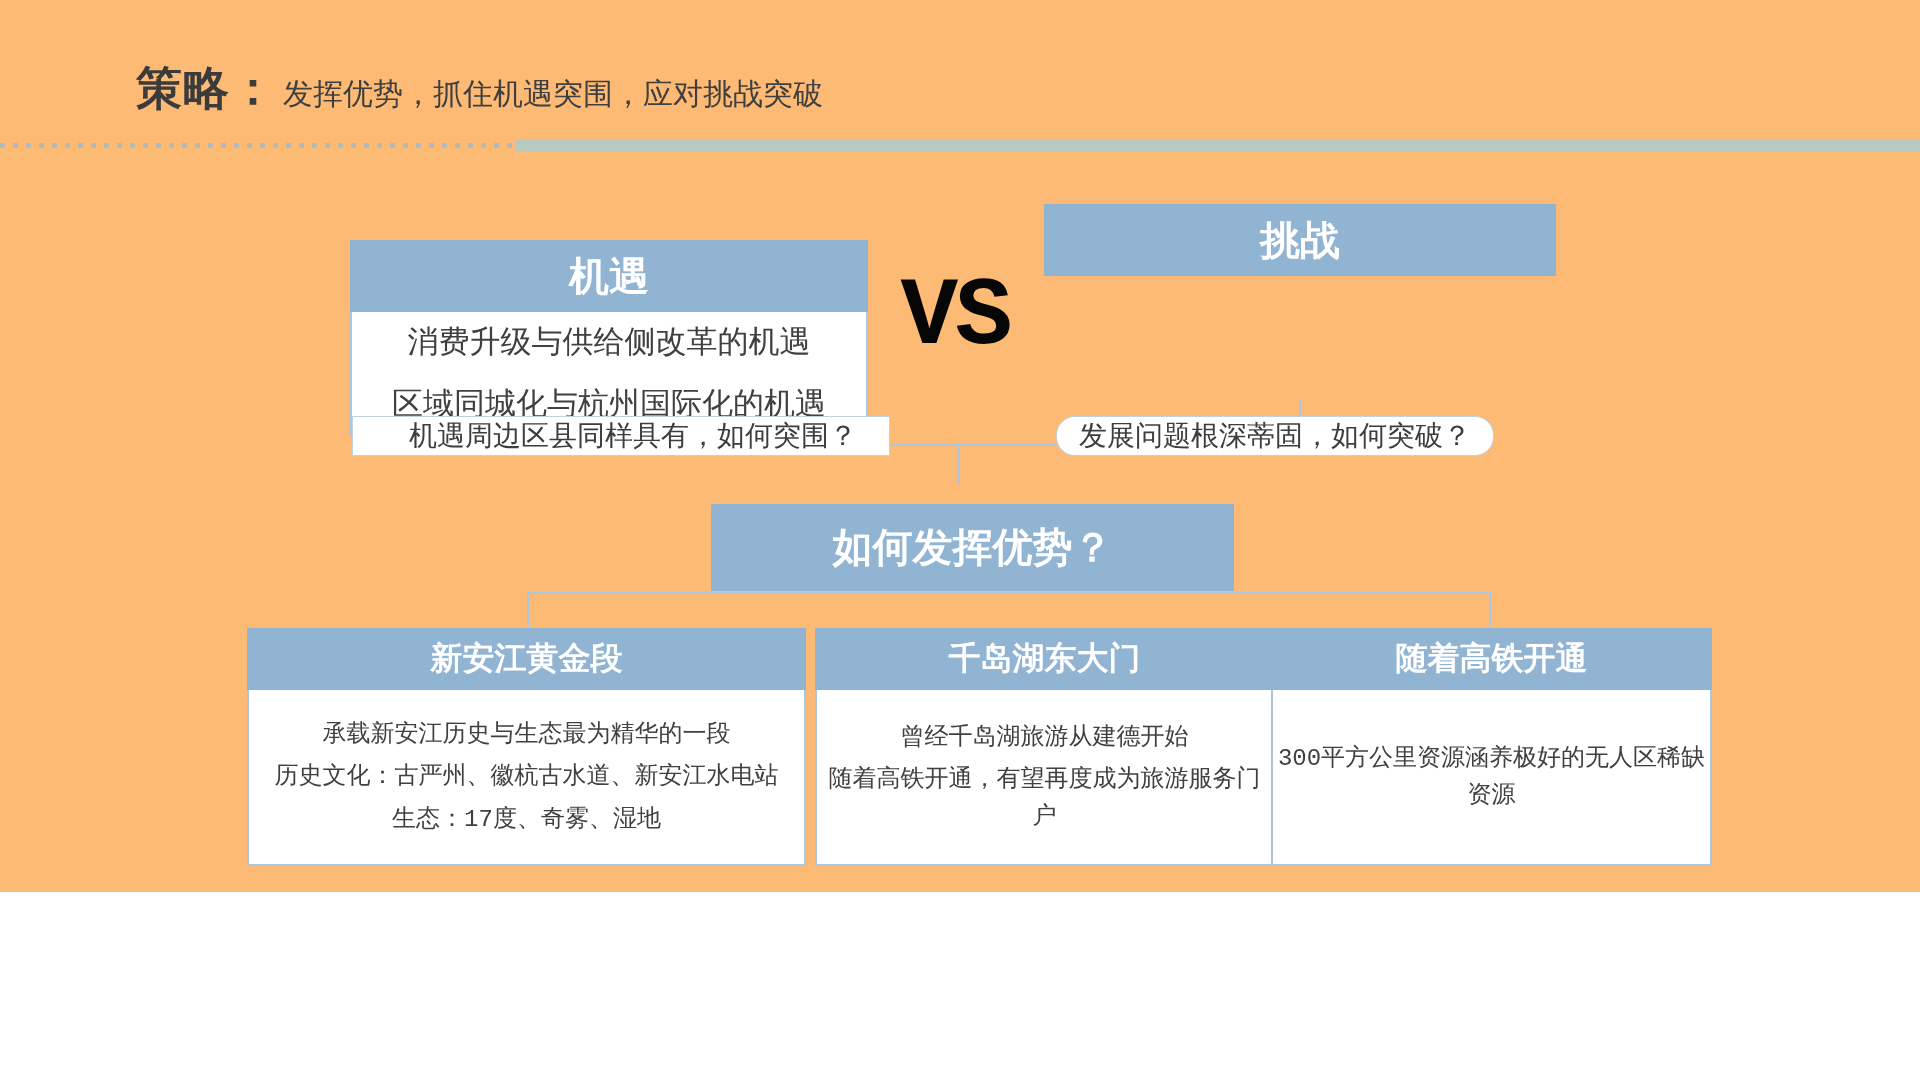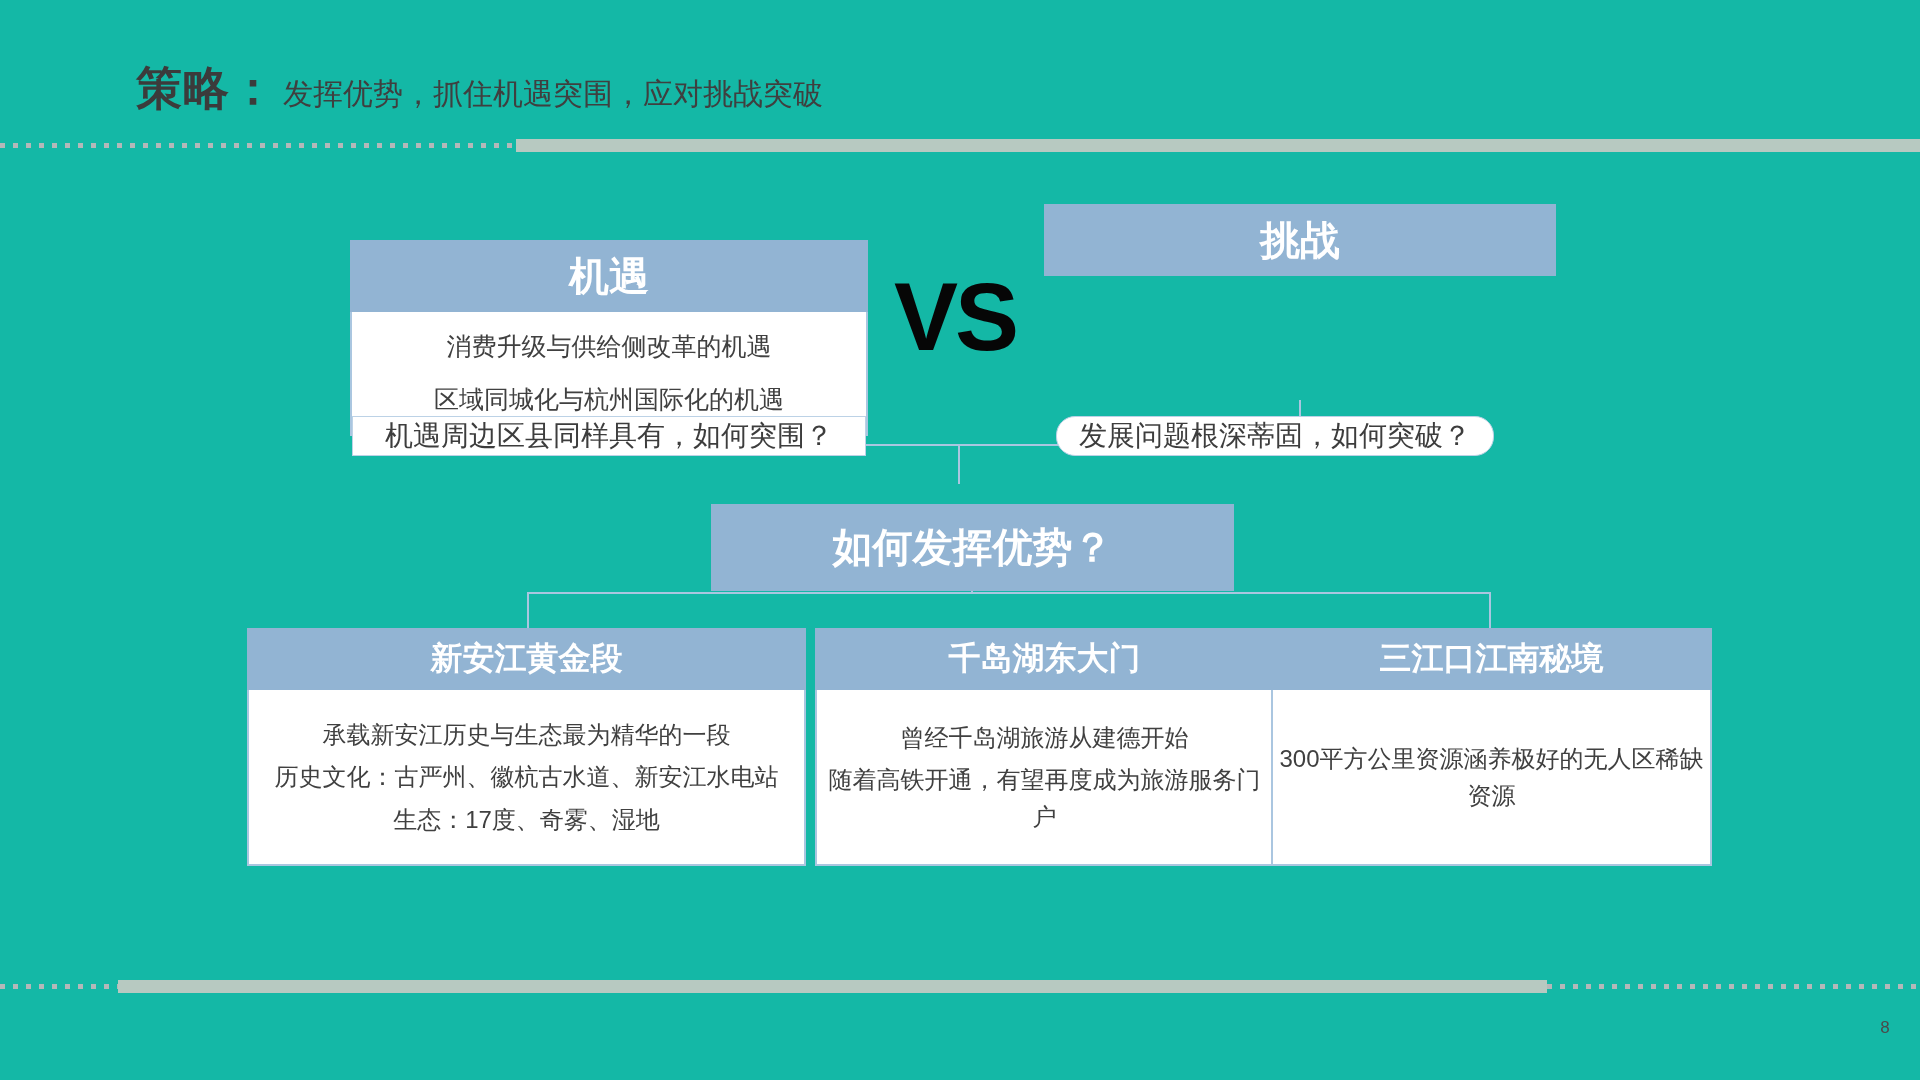--- a/index.html
+++ b/index.html
@@ -1,18 +1,18 @@
 <!DOCTYPE html>
 <html style="--header-blue: #92b4d3; --border-blue: #aac6e0; --sage: #b7c9c1; --text-dark: #3f3f3f;"><head>
 <meta charset="utf-8">
 <style>
   html,body {margin:0; padding:0; background:#fff;}
   .slide {
-    position:relative; width:1920px; height:1080px; background:#14b8a6;
-    font-family:Liberation Sans, sans-serif; overflow:hidden;
+    position:relative; width:1920px; height:892px; background:#fdba74;
+    font-family:Liberation Mono, monospace; overflow:hidden;
     color:#3f3f3f;
   }
   
   .title-row {position:absolute; left:136px; top:58px; display:flex; align-items:baseline; gap:6px;}
   .title-main {font-size:46px; font-weight:bold; color:#3b3b3b; letter-spacing:1px;}
   .title-sub  {font-size:30px; color:#3f3f3f;}
   
   .dash {position:absolute; height:5px;
          background-image:repeating-linear-gradient(90deg,#b3b8b9 0 5px,transparent 5px 13px);}
   .sage-bar {position:absolute; height:13px; background:var(--sage,#b7c9c1);}
@@ -24,41 +24,41 @@
   
   .vbox {position:absolute;}
   .vbox .hd {background:var(--header-blue,#92b4d3); color:#ffffff; font-weight:bold;
              display:flex; align-items:center; justify-content:center;}
   .vbox .bd {background:#ffffff; border:2px solid var(--border-blue,#aac6e0); border-top:none;
              display:flex; flex-direction:column; align-items:center; justify-content:center;
              color:#404040; text-align:center;}
   #box-opportunity {left:350px; top:210px; width:518px;margin-top:30px;}
   #box-challenge   {left:1044px; top:204px; width:512px;border-radius:6px;}
   #box-opportunity .hd, #box-challenge .hd {height:72px; font-size:40px;}
-  #box-opportunity .bd {height:122px; font-size:25px; gap:20px;}
+  #box-opportunity .bd {height:122px; font-size:31px; gap:20px;}
   #box-challenge   .bd {height:128px; font-size:25px; gap:20px;}
   
   #vs {position:absolute; left:862px; top:262px; width:186px; height:110px;
        display:flex; align-items:center; justify-content:center;
        font-size:96px; font-weight:800; letter-spacing:-3px; color:#060606;}
   
   .cline {position:absolute; background:var(--border-blue,#aac6e0);}
   #cl-left-v    {left:608px;  top:402px; width:2px;  height:44px;}
   #cl-right-v   {left:1299px; top:400px; width:2px;  height:46px;}
   #cl-top-h     {left:608px;  top:444px; width:693px; height:2px;}
   #cl-mid-up    {left:958px;  top:446px; width:2px;  height:38px;}
   #cl-mid-down  {left:971px;  top:571px; width:2px;  height:22px;}
   #cl-bottom-h  {left:527px;  top:592px; width:964px; height:2px;}
   #cl-b1-v      {left:527px;  top:594px; width:2px;  height:34px;}
   #cl-b3-v      {left:1489px; top:594px; width:2px;  height:34px;}
   
   .caption {position:absolute; background:#ffffff; border:1px solid #bcd2e6;
             display:flex; align-items:center; justify-content:center;
             font-size:28px; color:#3d3d3d; white-space:nowrap;}
-  #caption-left  {left:352px;  top:416px; width:512px; height:38px;}
+  #caption-left  {left:352px;  top:416px; width:512px; height:38px;padding-left:24px;}
   #caption-right {left:1056px; top:416px; width:436px; height:38px;border-radius:19px;}
   
   #box-how {position:absolute; left:711px; top:484px; width:523px; height:87px;
             background:var(--header-blue,#92b4d3); color:#ffffff; font-weight:bold;
             font-size:40px; display:flex; align-items:center; justify-content:center;margin-top:20px;}
   
   .bbox .hd {height:62px; font-size:32px;}
   .bbox .bd {height:174px; font-size:24px; line-height:1.55; padding:0 0; gap:5px;}
   #box-xinanjiang {left:247px;  top:628px; width:559px;}
   #box-qiandaohu  {left:815px;  top:628px; width:459px;}
@@ -119,21 +119,21 @@
 
   <div class="vbox bbox" id="box-qiandaohu">
     <div class="hd">千岛湖东大门</div>
     <div class="bd">
       <div>曾经千岛湖旅游从建德开始</div>
       <div>随着高铁开通，有望再度成为旅游服务门户</div>
     </div>
   </div>
 
   <div class="vbox bbox" id="box-sanjiangkou">
-    <div class="hd">三江口江南秘境</div>
+    <div class="hd">随着高铁开通</div>
     <div class="bd">
       <div>300平方公里资源涵养极好的无人区稀缺资源</div>
     </div>
   </div>
 
   <div class="dash" id="divider-bottom-dash-left"></div>
   <div class="sage-bar" id="divider-bottom-bar"></div>
   <div class="dash" id="divider-bottom-dash-right"></div>
 
   <div id="page-number">8</div>

